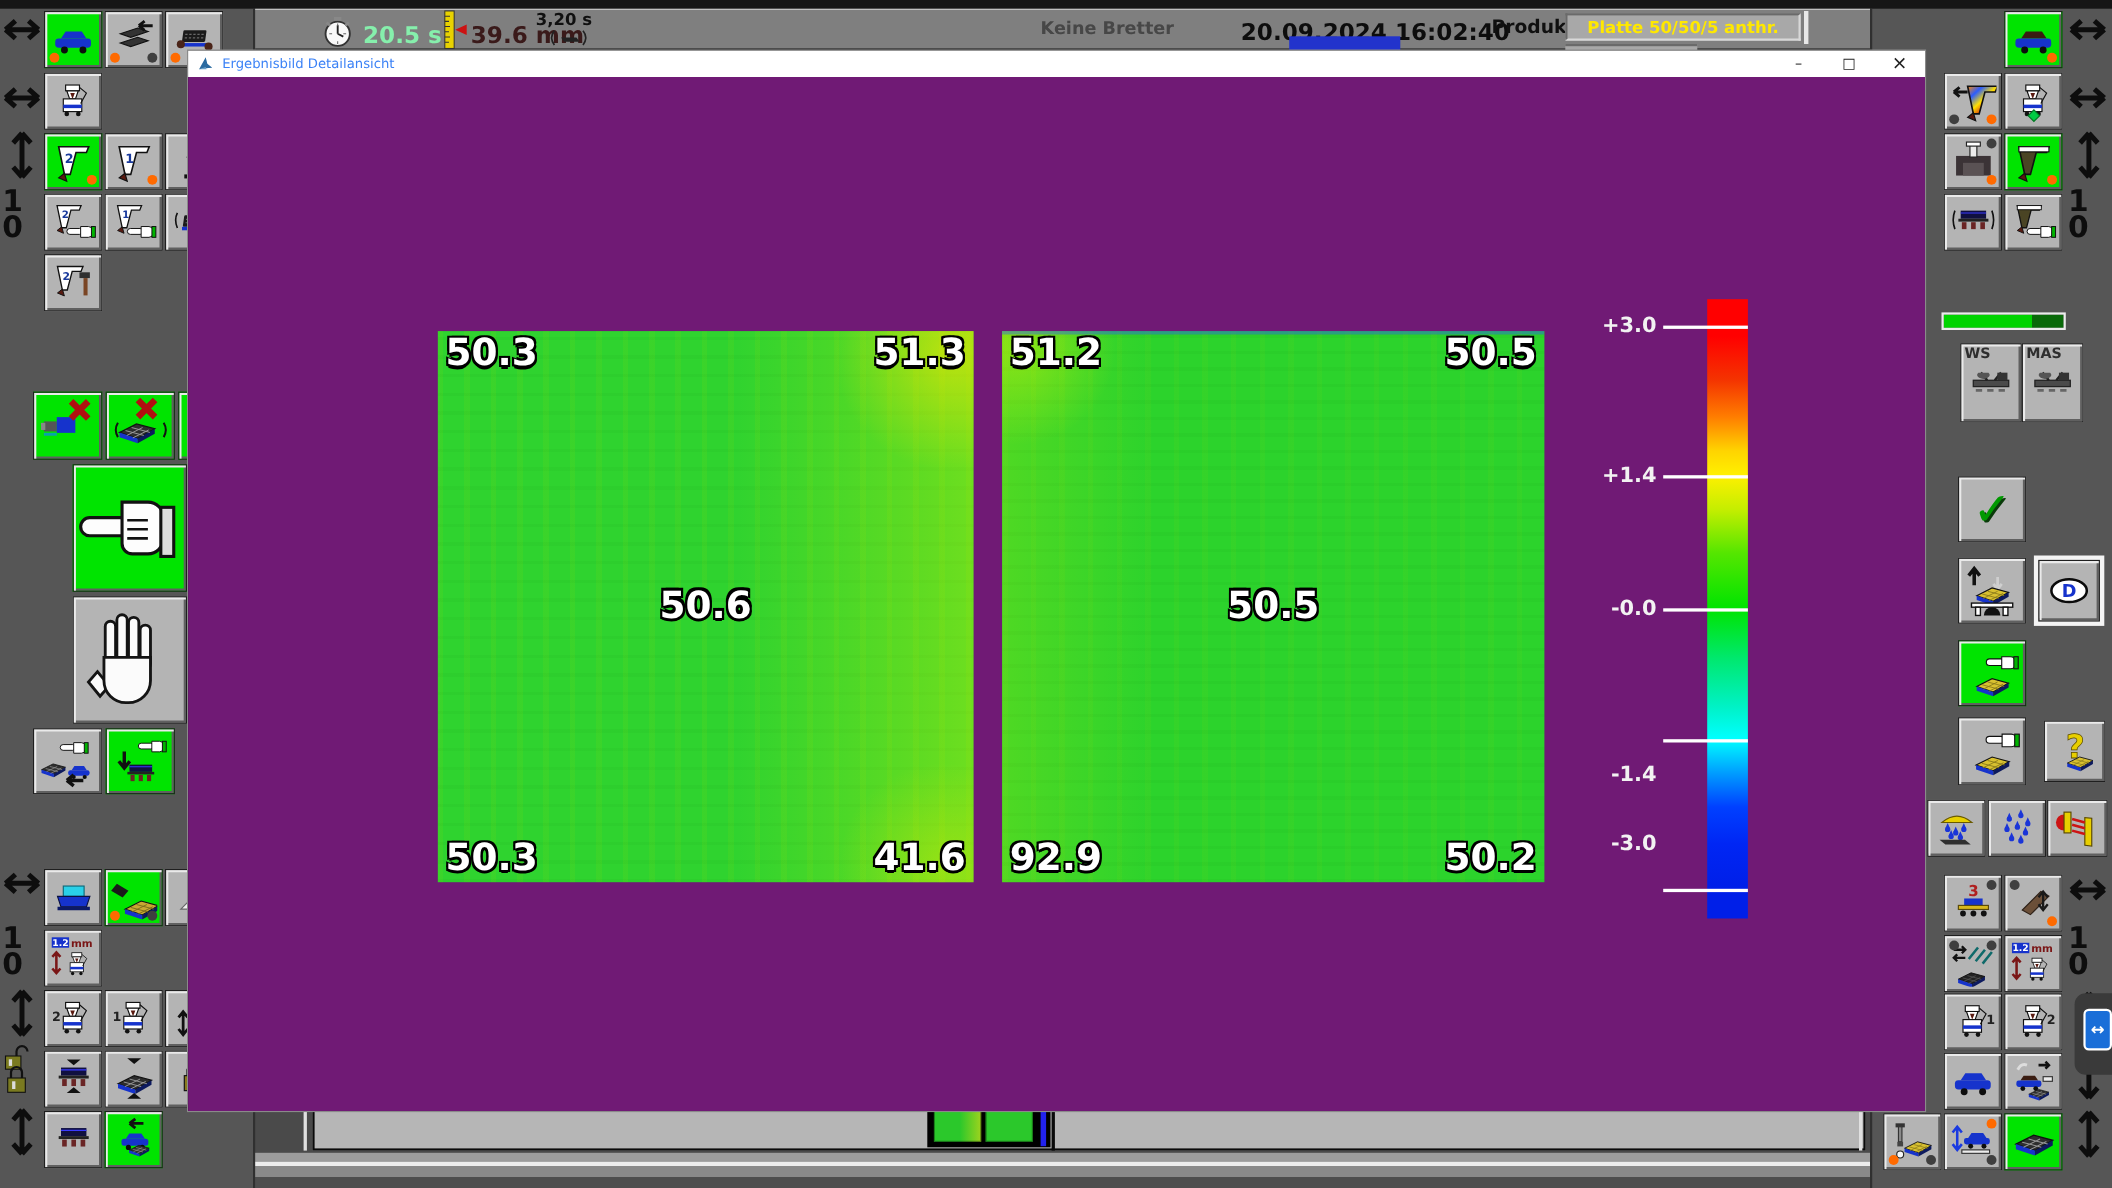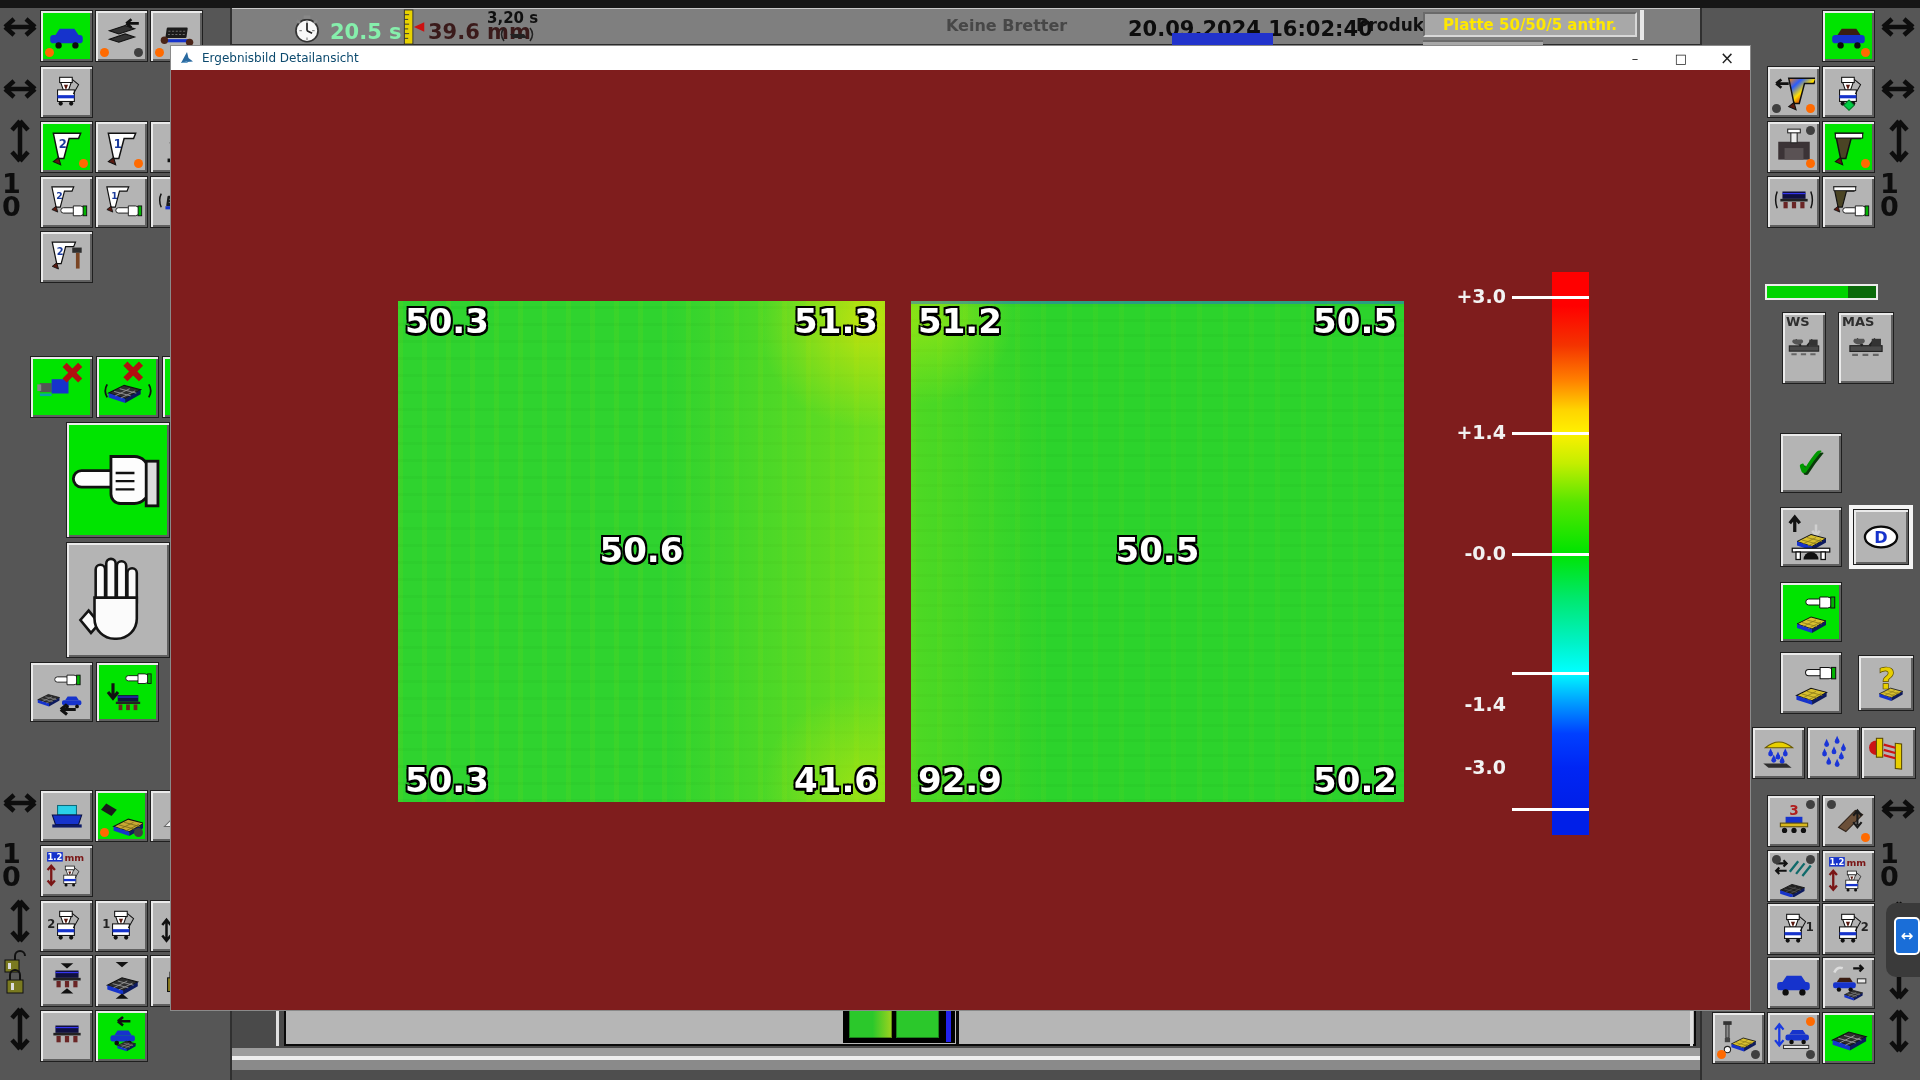--- a/index.html
+++ b/index.html
@@ -50,26 +50,26 @@
   .p-bl{left:4px;bottom:4px;} .p-br{right:4px;bottom:4px;} .p-tl{left:4px;top:4px;} .p-tr{right:4px;top:4px;}
   .rail{position:absolute;z-index:1;color:#0d0d0d;font-weight:bold;text-align:center;}
   .rail .ten{font-size:27px;line-height:23px;}
   #indicator{left:1765px;top:284px;width:113px;height:16px;background:linear-gradient(90deg,#00d400 0 74%,#0a6a0a 74%);border:2px solid #ececec;box-sizing:border-box;z-index:2;}
   #tv-flap{left:1886px;top:903px;width:34px;height:74px;background:#3a3a3a;border-radius:10px 0 0 10px;z-index:2;}
   #tv-icon{left:1894px;top:917px;width:26px;height:38px;background:#1a6ed8;border:2px solid #fff;border-radius:5px;box-sizing:border-box;z-index:3;
            display:flex;align-items:center;justify-content:center;color:#fff;font-weight:bold;font-size:15px;}
   
   #dlg{left:171px;top:46px;width:1579px;height:964px;background:#000;z-index:10;box-shadow:0 0 0 1px #8a8a8a;}
   #dlg-tb{position:absolute;left:0;top:0;width:100%;height:24px;background:#fff;display:flex;align-items:center;box-sizing:border-box;}
-  #dlg-title{margin-left:7px;font-size:12px;color:#0c4a6e;}
+  #dlg-title{margin-left:7px;font-size:12px;color:#3b82f6;}
   #dlg-ticon{margin-left:8px;display:flex;}
   #dlg-ctrls{margin-left:auto;display:flex;height:100%;}
   .wb{width:46px;height:100%;display:flex;align-items:center;justify-content:center;color:#222;font-size:13px;}
   .wb.close{font-size:17px;}
-  #dlg-body{position:absolute;left:0;top:24px;right:0;bottom:0;background:#7f1d1d;}
+  #dlg-body{position:absolute;left:0;top:24px;right:0;bottom:0;background:#701a75;}
   .hm{position:absolute;top:231px;height:501px;}
   #hm-left{left:227px;width:487px;background-color:#2fd32f;
     background-image:
       radial-gradient(circle at 96% 4%,rgba(255,230,0,.55),rgba(255,230,0,0) 16%),
       radial-gradient(circle at 94% 97%,rgba(235,235,0,.35),rgba(235,235,0,0) 14%),
       linear-gradient(90deg,rgba(255,240,0,0) 55%,rgba(220,240,0,.28) 90%,rgba(230,245,0,.34) 100%),
       repeating-linear-gradient(90deg,rgba(160,220,0,.10) 0 5px,rgba(0,0,0,0) 5px 24px),
       repeating-linear-gradient(0deg,rgba(0,120,0,.05) 0 3px,rgba(0,0,0,0) 3px 17px);}
   #hm-right{left:740px;width:493px;background-color:#2cd32c;
     background-image:
@@ -579,21 +579,21 @@
             <rect x="7" y="7" width="26" height="4.5" fill="#fff" stroke="#111"></rect>
             <path d="M12 30l-5 4 7 3z" fill="#5a1a10" stroke="#111"></path>
           </g>
           <g transform="translate(26 28) scale(0.85)" stroke="#111" fill="#fff">
             <rect x="-14" y="-3" width="16" height="6" rx="3"></rect>
             <path d="M0 -5h8a4 4 0 0 1 4 4v3a4 4 0 0 1-4 4h-8z"></path>
             <rect x="11" y="-5" width="4" height="11" fill="#00b400"></rect>
           </g>
         </svg>
       </div>
-      <div class="tbtn" style="left: 1782px; top: 312px; width: 44px; height: 72px;">
+      <div class="tbtn" style="left: 1782px; top: 312px; width: 56px; height: 72px;">
         <svg width="46" height="46" viewBox="0 0 40 40">
           <rect x="6" y="18" width="28" height="5" fill="#4a4a4a" stroke="#222"></rect>
           <path d="M12 12l5 6M28 12l-5 6" stroke="#222" stroke-width="2"></path>
           <rect x="25" y="12" width="8" height="6" fill="#333"></rect>
           <path d="M8 26h5M17 26h5M26 26h5" stroke="#666" stroke-width="2"></path>
           <path d="M10 12a5 3 0 1 0 8 0" fill="#555"></path>
         </svg>
         <span class="btext">WS</span>
       </div>
       <div class="tbtn" style="left: 1838px; top: 312px; width: 56px; height: 72px;">

